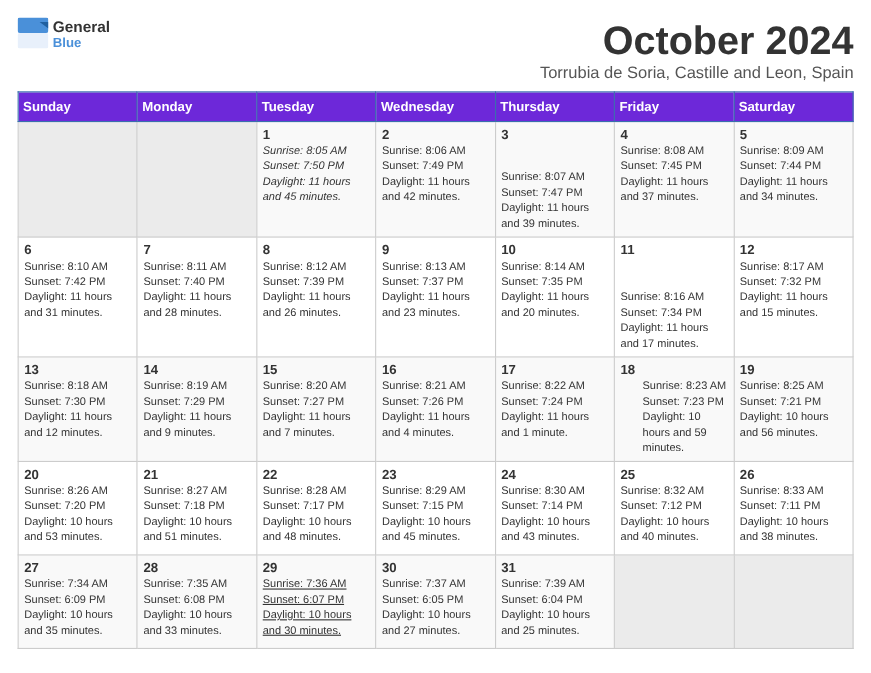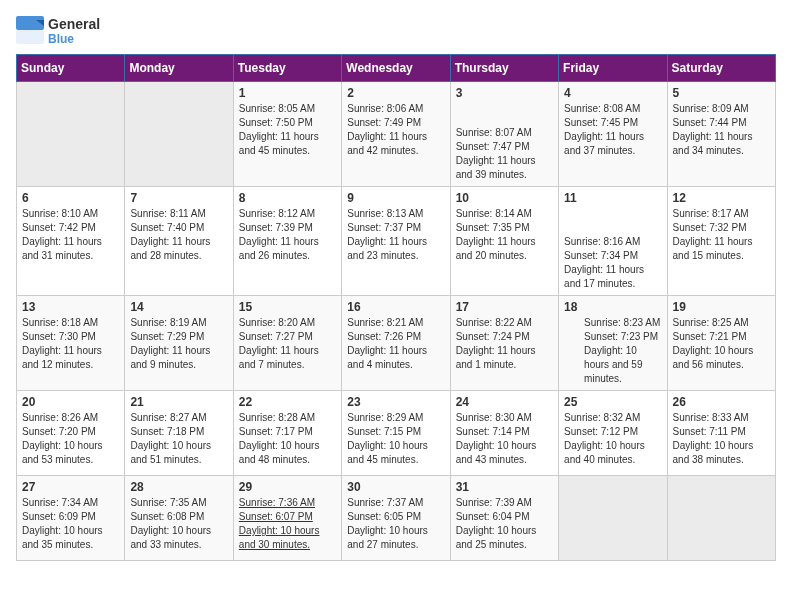--- a/index.html
+++ b/index.html
@@ -36,21 +36,21 @@
     .location-title {
       font-size: 15px;
       color: #555;
     }
     table {
       width: 100%;
       border-collapse: collapse;
       table-layout: fixed;
     }
     thead th {
-      background-color: #701a75;
+      background-color: #6d28d9;
       color: #fff;
       font-size: 12px;
       font-weight: bold;
       padding: 6px 4px;
       text-align: left;
       border: 1px solid #3a6fad;
     }
     tbody td {
       border: 1px solid #ccc;
       vertical-align: top;
@@ -89,41 +89,45 @@
     <svg class="logo-icon" viewBox="0 0 28 28">
       <rect x="0" y="0" width="28" height="14" rx="2" fill="#4a90d9"></rect>
       <rect x="0" y="14" width="28" height="14" rx="2" fill="#e8f0fb"></rect>
       <polygon points="20,4 28,10 28,4" fill="#2060a0"></polygon>
     </svg>
     <div>
       <div style="font-size:14px;font-weight:bold;color:#333;">General</div>
       <div style="font-size:12px;font-weight:bold;color:#4a90d9;">Blue</div>
     </div>
   </div>
+  <div class="title-block">
+    <div class="month-title">October 2024</div>
+    <div class="location-title">Torrubia de Soria, Castille and Leon, Spain</div>
+  </div>
 </div>
 
 <table>
   <thead>
     <tr id="header-row">
         <th>Sunday</th>
         <th>Monday</th>
         <th>Tuesday</th>
         <th>Wednesday</th>
         <th>Thursday</th>
         <th>Friday</th>
         <th>Saturday</th>
       </tr>
   </thead>
   <tbody id="calendar-body">
   <tr>
         <td class="empty"></td>
         <td class="empty"></td>
         <td>
           <span class="day-number">1</span>
-          <div class="day-info" style="white-space: pre-line;">Sunrise: 8:05 AM
+          <div class="day-info" style="white-space: pre-line; font-style: italic;">Sunrise: 8:05 AM
 Sunset: 7:50 PM
 Daylight: 11 hours and 45 minutes.</div>
         </td>
         <td>
           <span class="day-number">2</span>
           <div class="day-info" style="white-space: pre-line;">Sunrise: 8:06 AM
 Sunset: 7:49 PM
 Daylight: 11 hours and 42 minutes.</div>
         </td>
         <td>

